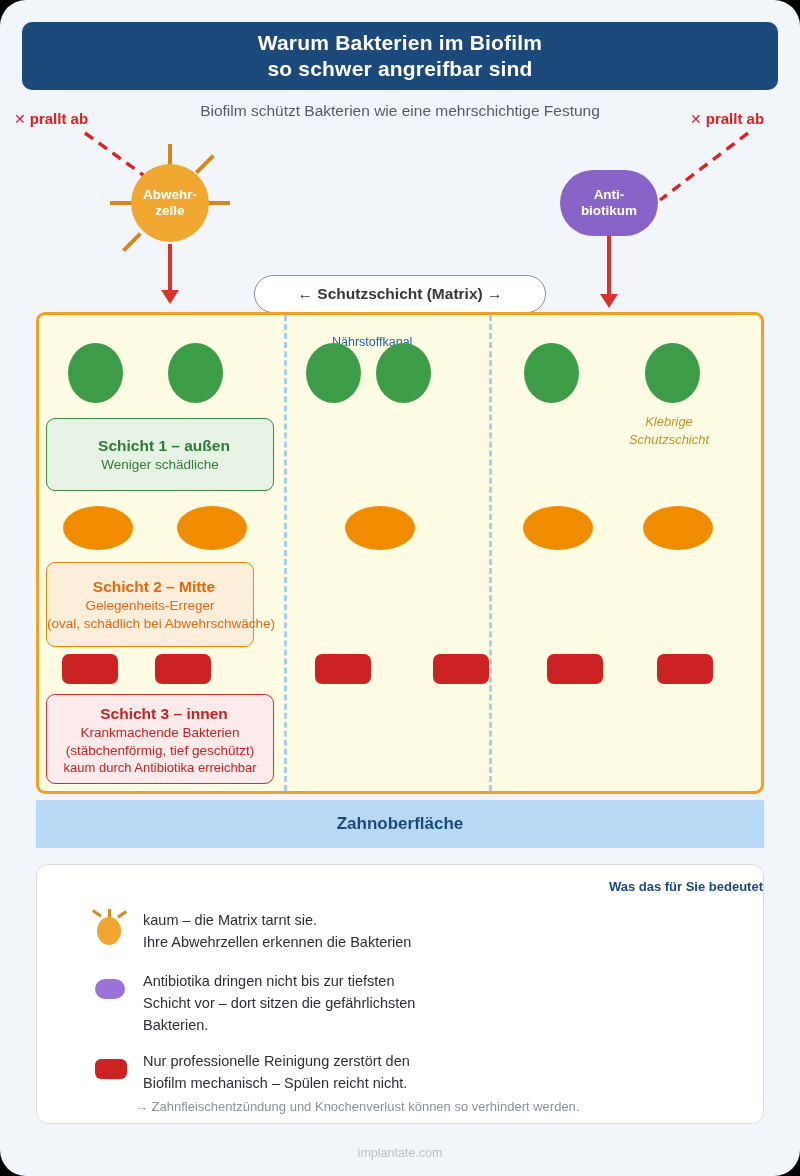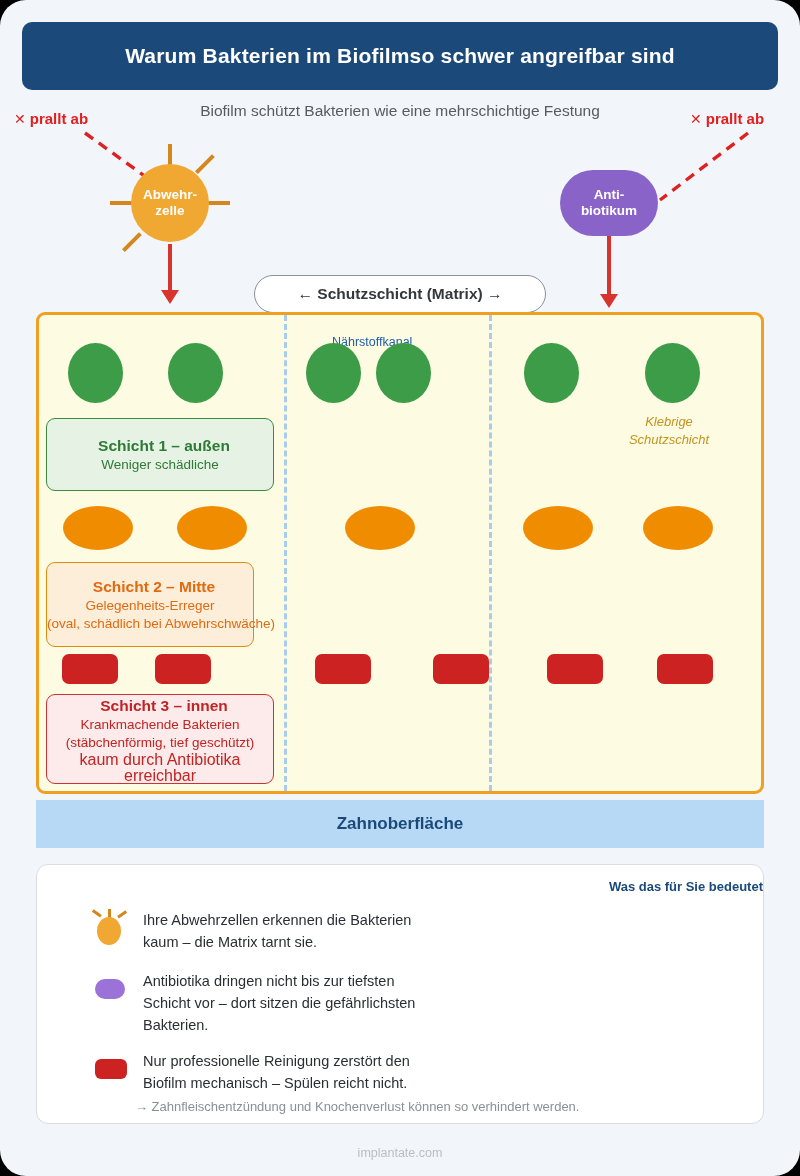--- a/index.html
+++ b/index.html
@@ -16,21 +16,21 @@
     border-radius: 26px;
     overflow: hidden;
   }
 
   
   .title-bar {
     position: absolute; left: 22px; top: 22px;
     width: 756px; height: 68px;
     background: #1b4a7a;
     border-radius: 10px;
-    display: flex; flex-direction: row;
+    display: flex; flex-direction: column;
     align-items: center; justify-content: center;
     color: #ffffff;
   }
   .title-line { font-size: 21px; font-weight: bold; line-height: 26px; letter-spacing: .2px; }
 
   .subtitle {
     position: absolute; left: 0; top: 102px; width: 800px;
     text-align: center; font-size: 15.5px; color: #555b60;
   }
 
@@ -107,21 +107,21 @@
   .germ-oval   { background: #f08c00; border-radius: 50%; }
   .germ-rod    { background: #cc2222; border-radius: 7px; }
 
   
   .layer-box {
     position: absolute; border-radius: 9px; text-align: center;
     display: flex; flex-direction: column; justify-content: center;
   }
   .layer-title { font-weight: bold; font-size: 15.5px; line-height: 21px; padding-left: 8px; }
   .layer-sub   { font-size: 13.5px; line-height: 18px; }
-  .layer-note  { font-size: 16px; line-height: 16px; }
+  .layer-note  { font-size: 13px; line-height: 16px; }
 
   .layer1 { left: 46px; top: 418px; width: 228px; height: 73px;
             background: #e6f2e4; border: 1.6px solid #3d8a42; color: #2f7a36; }
   .layer2 { left: 46px; top: 562px; width: 208px; height: 85px;
             background: #fdeeda; border: 1.6px solid #e08a10; color: #e06a10; }
   .layer3 { left: 46px; top: 694px; width: 228px; height: 90px;
             background: #fdeaea; border: 1.6px solid #cc3333; color: #c02424; }
   .overflow-text { white-space: nowrap; }
 
   
@@ -274,22 +274,22 @@
     <div class="meaning-title">Was das für Sie bedeutet</div>
 
     <div class="mrow" style="top:44px;">
       <div class="ic-wrap">
         <div class="ic-spike" style="left:17px; top:0px; width:2.5px; height:10px;"></div>
         <div class="ic-spike" style="left:1px; top:3px; width:10px; height:2.5px; transform:rotate(35deg);"></div>
         <div class="ic-spike" style="left:26px; top:4px; width:10px; height:2.5px; transform:rotate(-35deg);"></div>
         <div class="ic-immune"></div>
       </div>
       <div class="mtext">
+        <div>kaum – die Matrix tarnt sie.</div>
         <div>Ihre Abwehrzellen erkennen die Bakterien</div>
-        <div>kaum – die Matrix tarnt sie.</div>
       </div>
     </div>
 
     <div class="mrow" style="top:105px;">
       <div class="ic-wrap">
         <div class="ic-anti"></div>
       </div>
       <div class="mtext">
         <div>Antibiotika dringen nicht bis zur tiefsten</div>
         <div>Schicht vor – dort sitzen die gefährlichsten</div>

